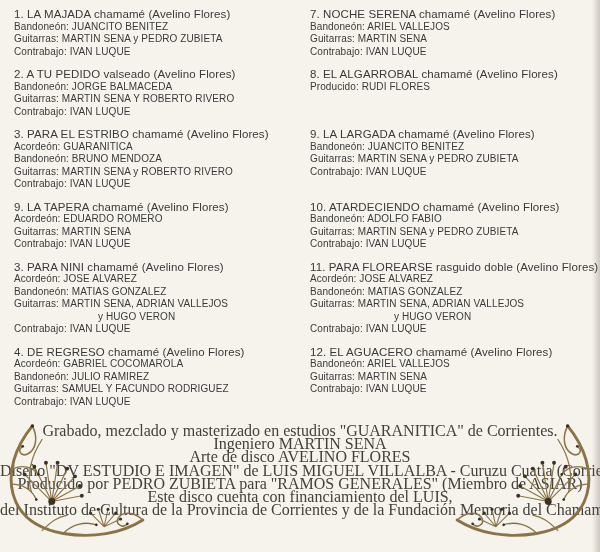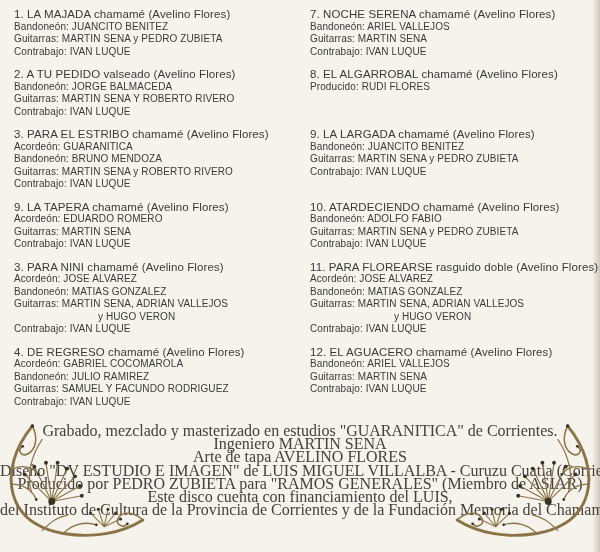--- a/index.html
+++ b/index.html
@@ -138,21 +138,21 @@
       <div class="t-line">Bandoneón: ARIEL VALLEJOS</div>
       <div class="t-line">Guitarras: MARTIN SENA</div>
       <div class="t-line">Contrabajo: IVAN LUQUE</div>
     </div>
 
   </div>
 
   <div class="footer">
     <div class="f-line">Grabado, mezclado y masterizado en estudios "GUARANITICA" de Corrientes.</div>
     <div class="f-line">Ingeniero MARTIN SENA</div>
-    <div class="f-line">Arte de tapa AVELINO FLORES</div>
+    <div class="f-line">Arte de disco AVELINO FLORES</div>
     <div class="f-line">Diseño "DV ESTUDIO E IMAGEN" de LUIS MIGUEL VILLALBA - Curuzu Cuatia (Corrientes)</div>
     <div class="f-line">Producido por PEDRO ZUBIETA para "RAMOS GENERALES" (Miembro de ASIAR)</div>
     <div class="f-line">Este disco cuenta con financiamiento del LUIS,</div>
     <div class="f-line">del Instituto de Cultura de la Provincia de Corrientes y de la Fundación Memoria del Chamamé.</div>
   </div>
 
   <svg class="ornament left" viewBox="0 0 150 130" xmlns="http://www.w3.org/2000/svg">
     <g fill="none" stroke-linecap="round" stroke="#8a7447">
       <path d="M30,2 C12,24 4,50 10,72 C16,94 34,108 62,113 C92,118 122,113 144,99" stroke-width="3"></path>
       <path d="M30,2 C36,14 34,26 25,31 C18,34 14,27 20,23" stroke-width="1.6"></path>

